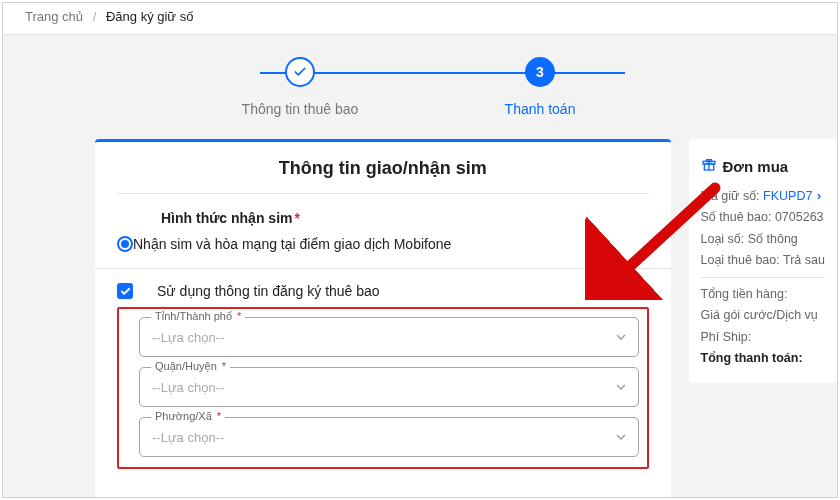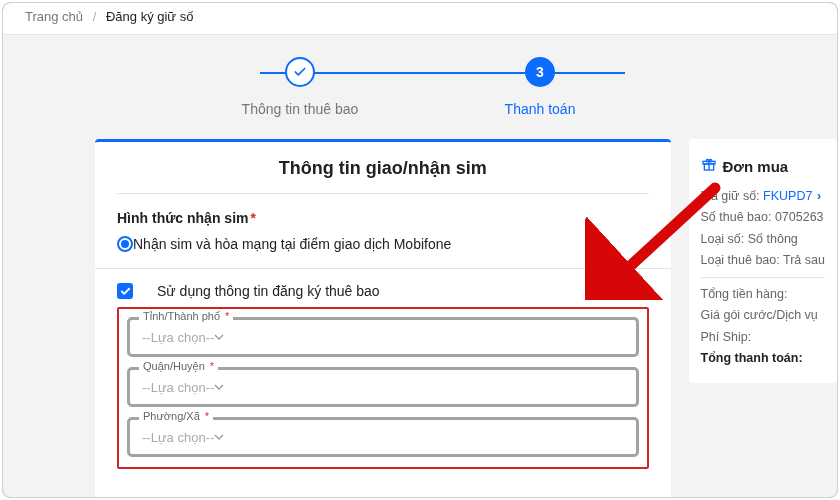--- a/index.html
+++ b/index.html
@@ -8,21 +8,21 @@
     background: #fff;
     font-size: 14px;
     color: #222;
     width: 840px;
     height: 500px;
     overflow: hidden;
     position: relative;
   }
   .outer {
     border: 1px solid #d0d0d0;
-    border-radius: 8px;
+    border-radius: 0;
     width: 836px;
     height: 496px;
     margin: 2px;
     overflow: hidden;
     background: #14b8a6;
   }
   .breadcrumb {
     padding: 6px 22px 10px 22px;
     font-size: 13px;
     color: #777;
@@ -103,20 +103,21 @@
   }
   .thin-divider {
     height: 1px;
     background: #e3e3e3;
     margin-bottom: 16px;
   }
   .section-label {
     font-weight: 700;
     font-size: 14px;
     margin-bottom: 10px;
+    margin-left: 44px;
   }
   .req { color: #d32f2f; margin-left: 2px; }
   .radio-row {
     display: flex;
     align-items: center;
     gap: 0;
     margin-bottom: 16px;
   }
   .radio-outer {
     width: 16px; height: 16px; border-radius: 50%;
@@ -137,43 +138,44 @@
   .cbox {
     width: 16px; height: 16px;
     background: #0b6cff;
     border-radius: 3px;
     color: #fff;
     font-size: 12px;
     display: flex; align-items: center; justify-content: center;
   }
   .redbox {
     border: 2px solid #d32424;
-    padding: 8px 8px 10px 8px;
+    padding: 8px 8px 10px 20px;
     border-radius: 2px;
     margin-bottom: 14px;
   }
   .field-wrap { position: relative; margin-bottom: 10px; }
   .field-wrap:last-child { margin-bottom: 0; }
   .float-label {
     position: absolute;
     top: -7px; left: 12px;
     background: #fff;
     padding: 0 4px;
     font-size: 11px;
     color: #666;
   }
   .float-label .req { font-size: 11px; }
   .selectbox {
     width: 100%;
     height: 40px;
-    border: 3px solid #a3a3a3;
+    border: 1px solid #a3a3a3;
     border-radius: 5px;
     padding: 0 12px;
     display: flex;
     align-items: center;
+    justify-content: space-between;
     color: #aaa;
     font-size: 13px;
     background: #fff;
   }
   .chev {
     width: 10px; height: 10px;
     display: flex; align-items: center; justify-content: center;
   }
   .chev svg { width: 10px; height: 6px; }
 

